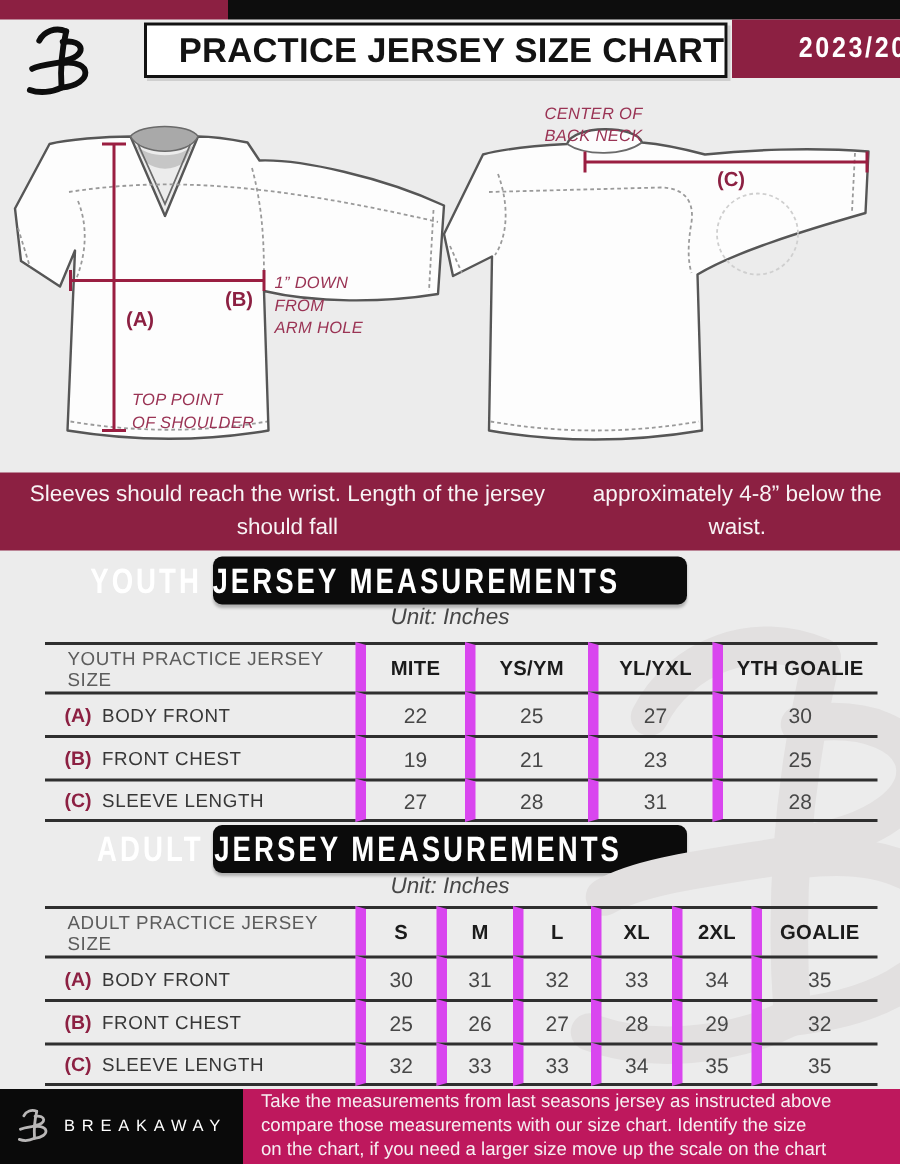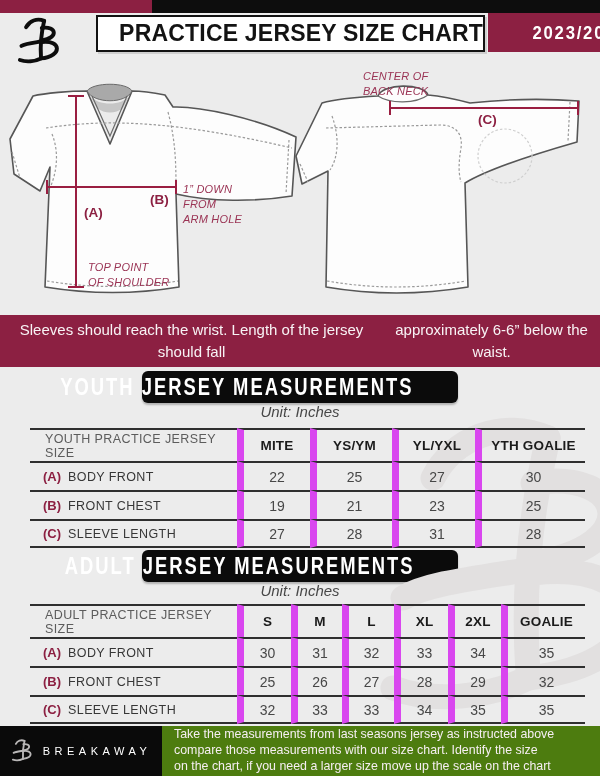--- a/index.html
+++ b/index.html
@@ -56,21 +56,21 @@
   .cell.lead{padding-left:15px;font-size:12.5px;color:#5C5C5C;letter-spacing:.4px;}
   .cell.rowhead{padding-left:13px;gap:7px;}
   .tag{color:#8C2042;font-weight:bold;font-size:13px;}
   .lbl{color:#373737;font-size:12.5px;letter-spacing:.4px;}
   
   .watermark{position:absolute;left:368px;top:408px;z-index:1;}
   
   .footer{position:absolute;left:0;top:726px;width:600px;height:50px;display:flex;}
   .footer .brandbox{width:162px;background:#0A0A0A;display:flex;align-items:center;justify-content:center;gap:8px;}
   .footer .brandbox .brand{color:#fff;font-weight:normal;font-size:11px;letter-spacing:4.5px;}
-  .footer .notebox{flex:1;background:#4d7c0f;color:#F6EFF2;display:flex;flex-direction:column;justify-content:center;
+  .footer .notebox{flex:1;background:#be185d;color:#F6EFF2;display:flex;flex-direction:column;justify-content:center;
     padding-left:12px;padding-right:6px;font-size:12.4px;line-height:1.28;}
 </style>
 </head>
 <body>
 
 <svg width="0" height="0" style="position:absolute">
   <symbol id="monogram" viewBox="0 0 64 64">
     <g fill="none" stroke-width="5" stroke-linecap="round">
       <path d="M36,5 C27,1 17,5 13,13"></path>
       <path d="M36,5 C32,22 31,38 32,52"></path>
@@ -179,21 +179,21 @@
     </div>
     <div class="dtag" style="left:84px;top:149px;">(A)</div>
     <div class="dlabel" style="left:88px;top:172px;margin-top:32px;">
       <div>TOP POINT</div>
       <div>OF SHOULDER</div>
     </div>
   </div>
 
   <div class="banner">
     <div>Sleeves should reach the wrist. Length of the jersey should fall</div>
-    <div>approximately 6-6” below the waist.</div>
+    <div>approximately 4-8” below the waist.</div>
   </div>
 
   <div class="section-head" style="top:371px;">
     <span>YOUTH JERSEY MEASUREMENTS</span>
   </div>
   <div class="unit-line" style="top:403px;">Unit: Inches</div>
 
   <div class="stable" style="top:428px;grid-template-columns:207px 73px 82px 83px 110px;grid-template-rows:33px 29px 29px 29px;">
     <div class="cell lead">YOUTH PRACTICE JERSEY SIZE</div>
     <div class="cell vl colhead">MITE</div>

